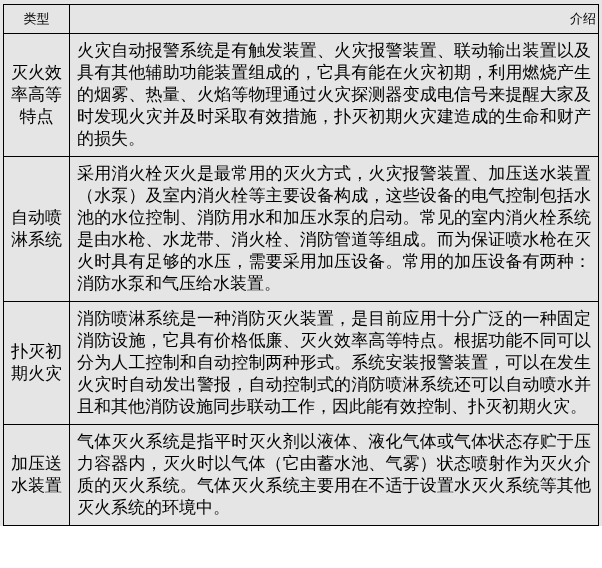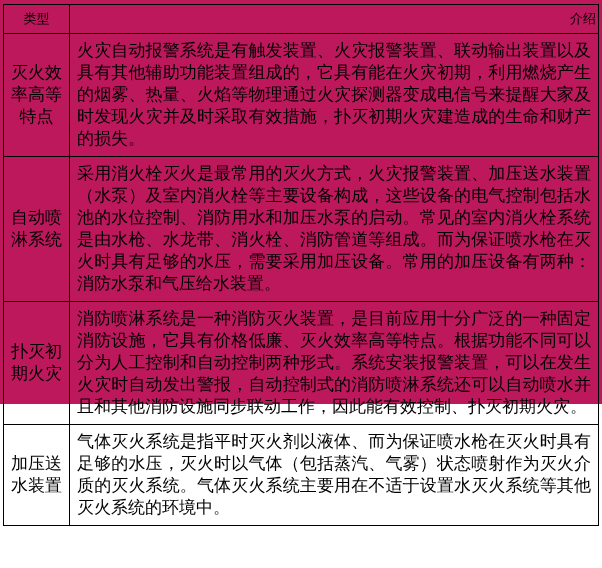--- a/index.html
+++ b/index.html
@@ -8,24 +8,24 @@
     background: #ffffff;
   }
   body {
     width: 602px;
     height: 568px;
     font-family: "Liberation Sans", "DejaVu Sans", sans-serif;
     color: #000000;
   }
   .page {
     width: 602px;
-    height: 404px;
+    height: 526px;
     box-sizing: border-box;
     padding: 4px 3px 13px 3px;
-    background: #be185d;
+    background: #e5e5e5;
   }
   table.fire-table {
     border-collapse: collapse;
     width: 596px;
     table-layout: fixed;
     border: 1px solid #000000;
   }
   table.fire-table td {
     border: 1px solid #000000;
     vertical-align: middle;
@@ -70,17 +70,17 @@
       <tr>
         <td class="col-type">自动喷淋系统</td>
         <td class="col-desc">采用消火栓灭火是最常用的灭火方式，火灾报警装置、加压送水装置（水泵）及室内消火栓等主要设备构成，这些设备的电气控制包括水池的水位控制、消防用水和加压水泵的启动。常见的室内消火栓系统是由水枪、水龙带、消火栓、消防管道等组成。而为保证喷水枪在灭火时具有足够的水压，需要采用加压设备。常用的加压设备有两种：消防水泵和气压给水装置。</td>
       </tr>
       <tr>
         <td class="col-type">扑灭初期火灾</td>
         <td class="col-desc">消防喷淋系统是一种消防灭火装置，是目前应用十分广泛的一种固定消防设施，它具有价格低廉、灭火效率高等特点。根据功能不同可以分为人工控制和自动控制两种形式。系统安装报警装置，可以在发生火灾时自动发出警报，自动控制式的消防喷淋系统还可以自动喷水并且和其他消防设施同步联动工作，因此能有效控制、扑灭初期火灾。</td>
       </tr>
       <tr>
         <td class="col-type">加压送水装置</td>
-        <td class="col-desc">气体灭火系统是指平时灭火剂以液体、而为保证喷水枪在灭火时具有足够的水压，灭火时以气体（包括蒸汽、气雾）状态喷射作为灭火介质的灭火系统。气体灭火系统主要用在不适于设置水灭火系统等其他灭火系统的环境中。</td>
+        <td class="col-desc">气体灭火系统是指平时灭火剂以液体、液化气体或气体状态存贮于压力容器内，灭火时以气体（它由蓄水池、气雾）状态喷射作为灭火介质的灭火系统。气体灭火系统主要用在不适于设置水灭火系统等其他灭火系统的环境中。</td>
       </tr>
     </tbody>
   </table>
 </div>
 
 </body></html>

